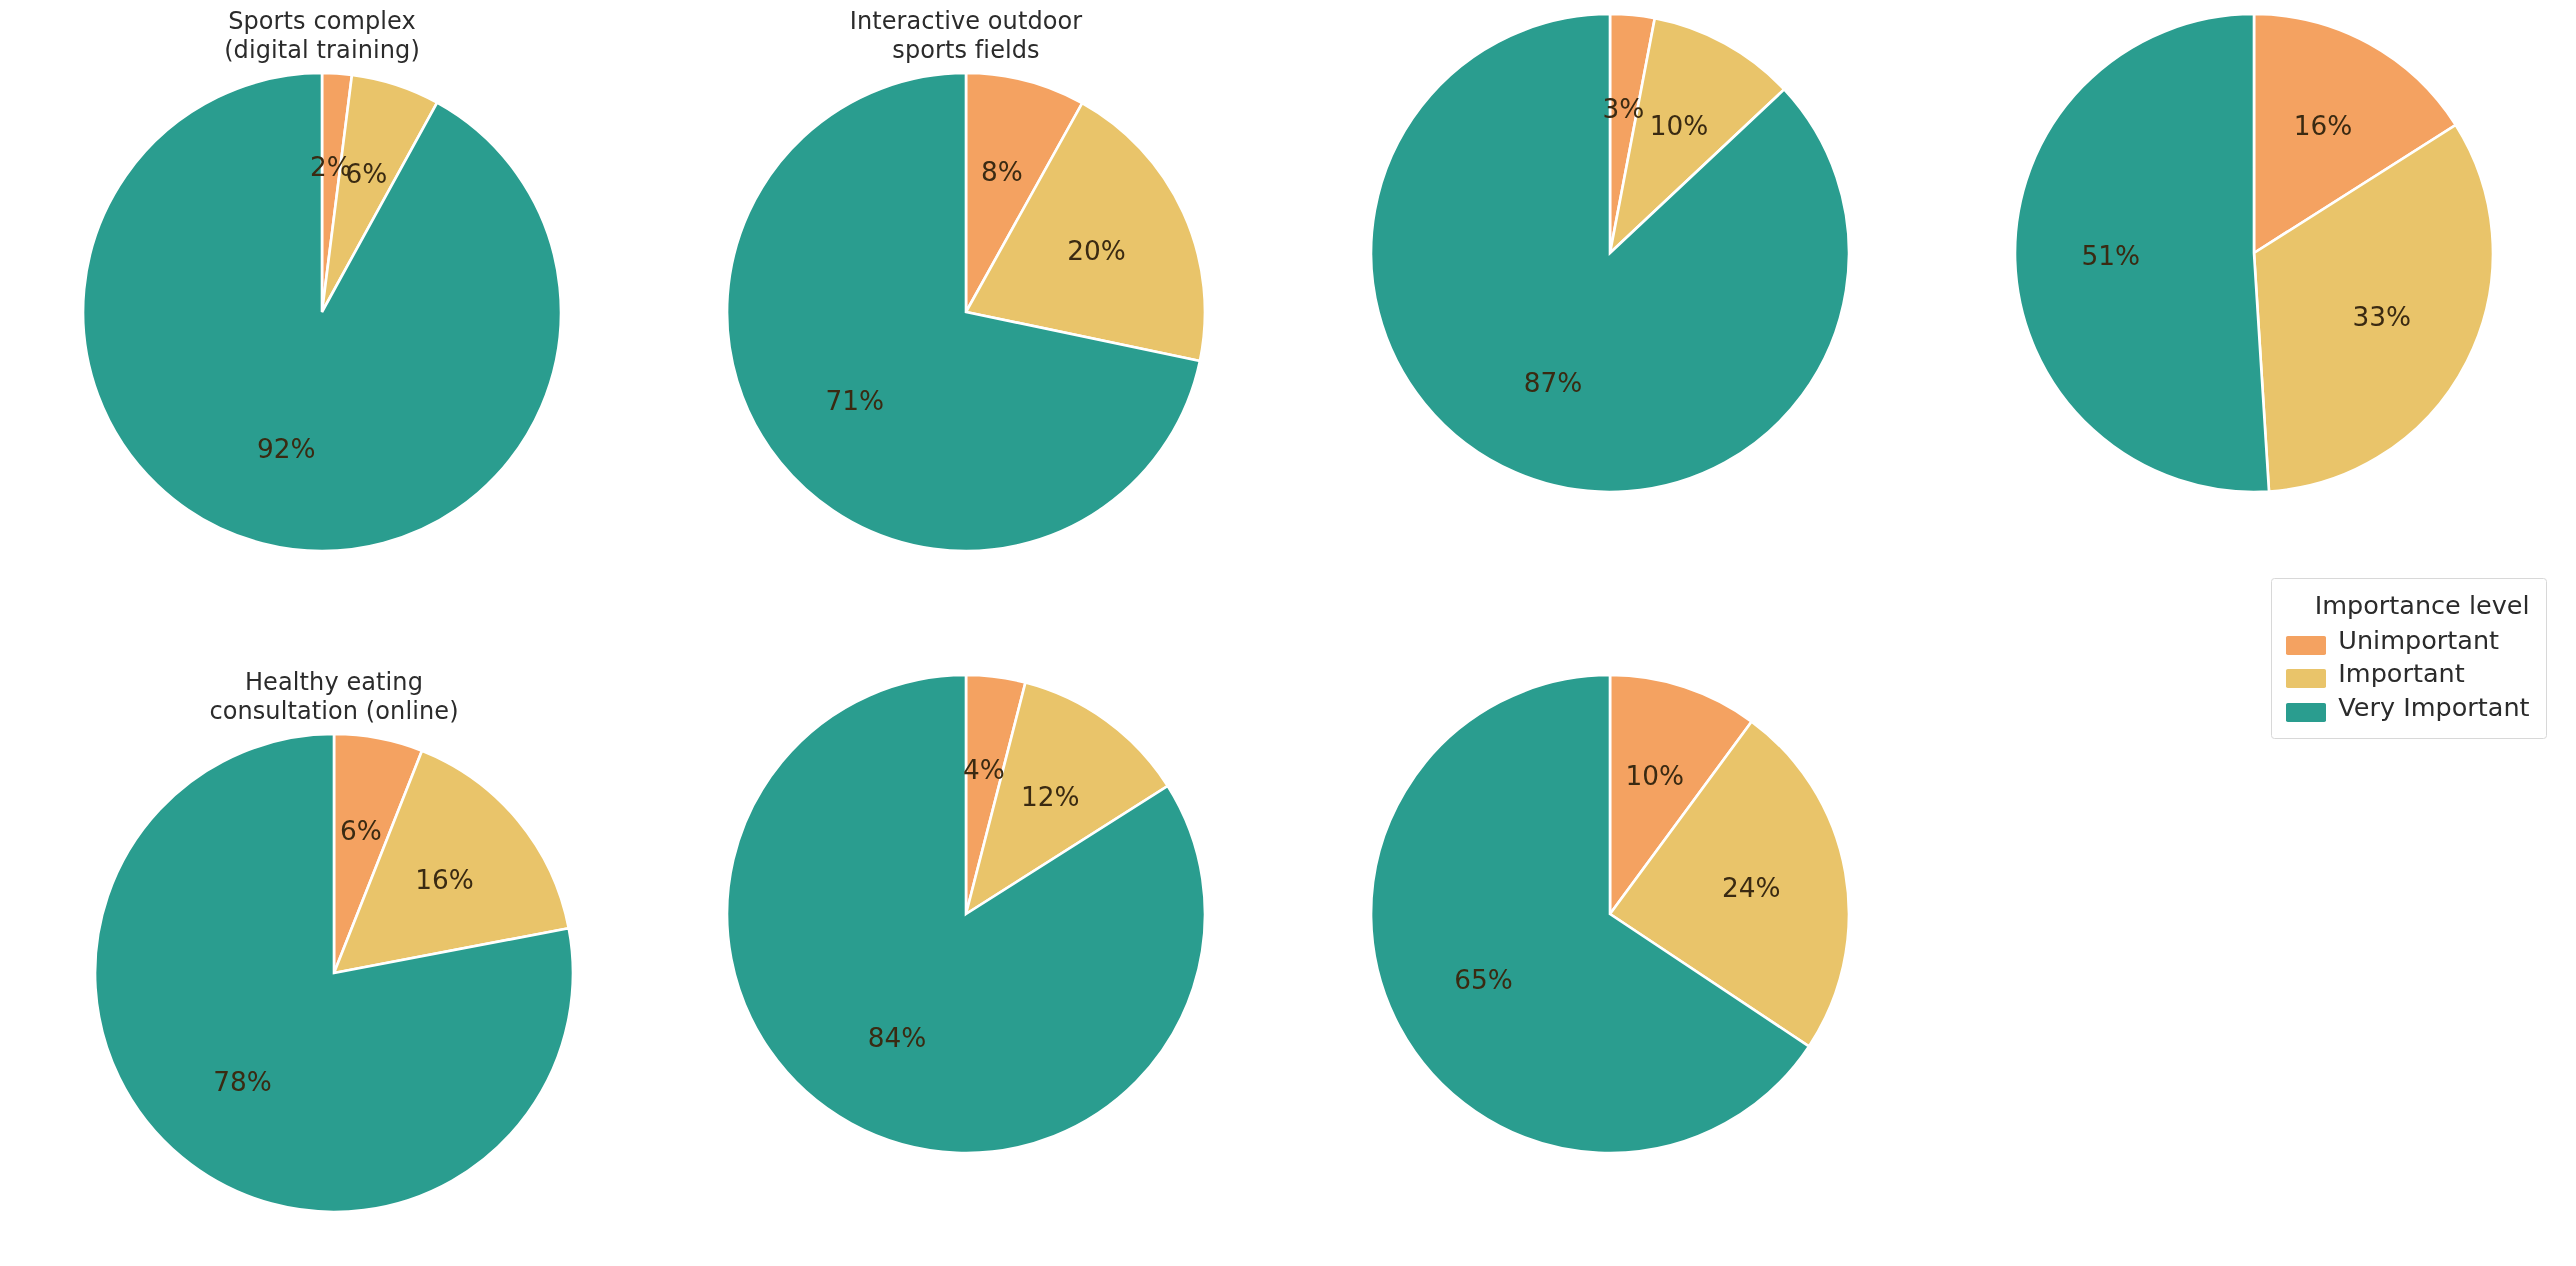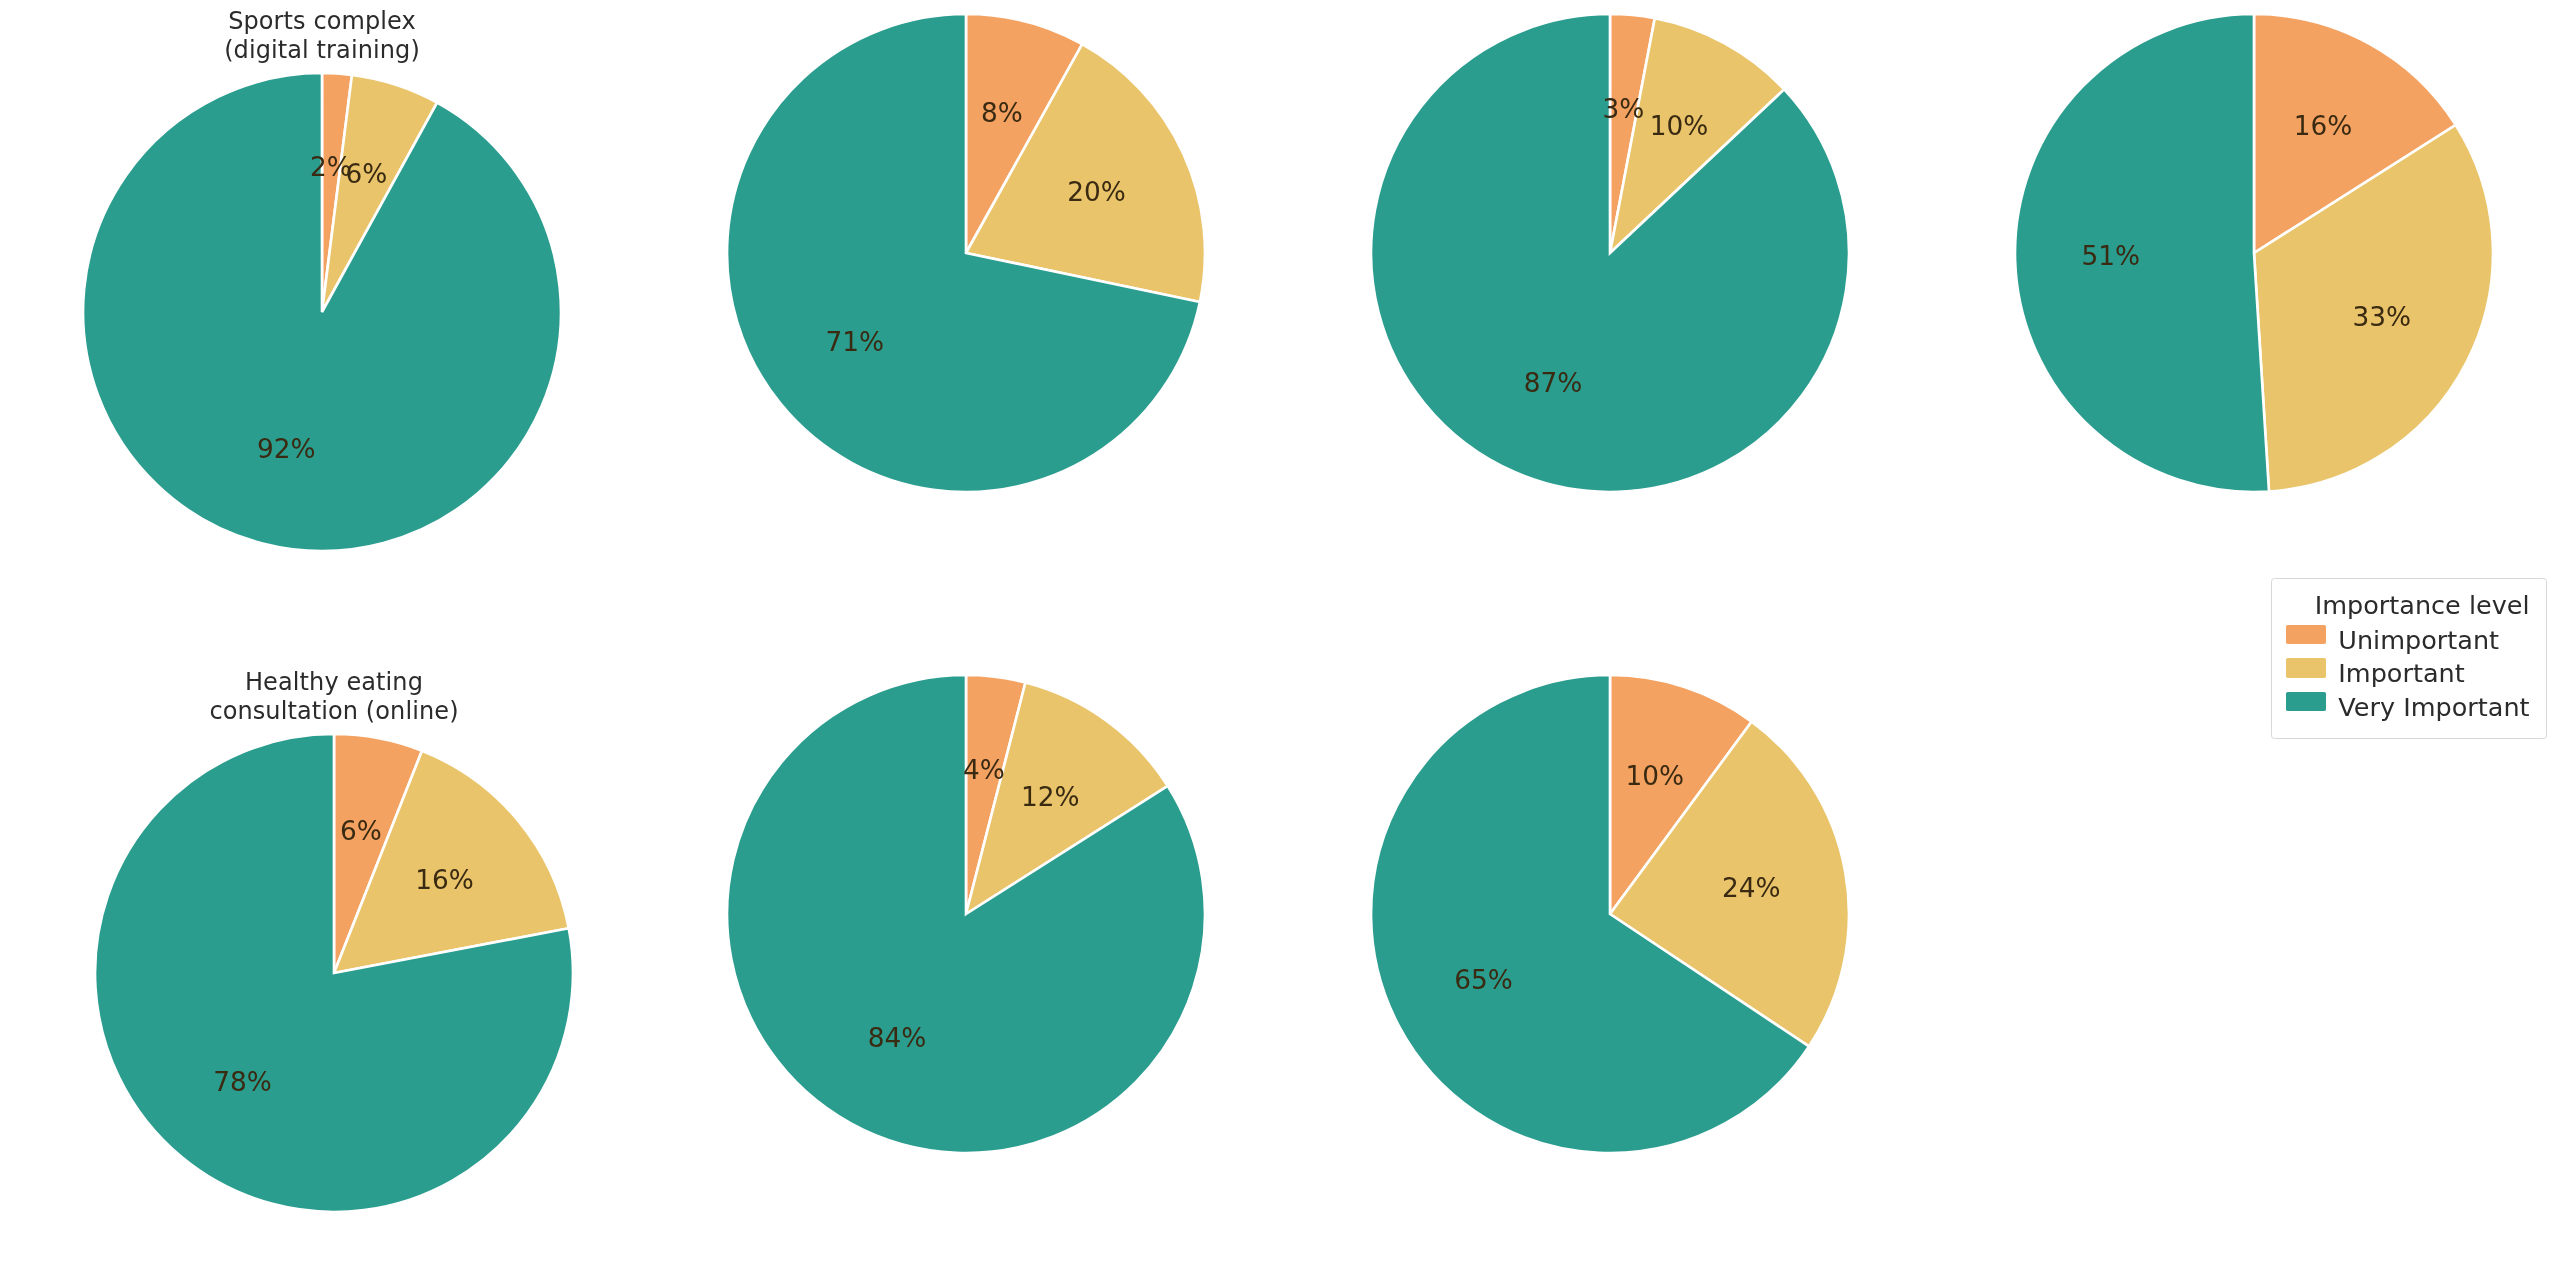--- a/index.html
+++ b/index.html
@@ -57,21 +57,21 @@
   .legend-title{
     font-size:25.5px;
     color:#2b2b2b;
     text-align:right;
     margin-bottom:5.3px;
     white-space:nowrap;
     font-family:"DejaVu Sans", sans-serif;
   }
   .legend-row{
     display:flex;
-    align-items:flex-start;
+    align-items:flex-end;
     margin:3.5px 0;
     white-space:nowrap;
   }
   .legend-swatch{
     width:40px;height:19.3px;
     border-radius:1.8px;
     margin-right:12.3px;
     flex:0 0 auto;
   }
   .legend-label{
@@ -94,20 +94,22 @@
           <path d="M 280 280 L 314.09 10.14 A 272 272 0 0 1 411.04 41.64 Z" fill="#E9C46A" stroke="#ffffff" stroke-width="3"></path>
           <path d="M 280 280 L 411.04 41.64 A 272 272 0 1 1 280.00 8.00 Z" fill="#2A9D8F" stroke="#ffffff" stroke-width="3"></path>
           <text x="290.25" y="117.12" class="slice-label">2%</text>
           <text x="330.43" y="124.79" class="slice-label">6%</text>
           <text x="239.41" y="438.07" class="slice-label">92%</text>
         </svg>
     </div>
   </div>
 
   <div class="panel" style="left:644px; top:7px;">
+    <div class="panel-title">Interactive outdoor
+sports fields</div>
     <div class="pie-wrap">
       <svg class="pie-svg" width="492" height="492" viewBox="0 0 560 560">
           <path d="M 280 280 L 280.00 8.00 A 272 272 0 0 1 412.25 42.31 Z" fill="#F4A261" stroke="#ffffff" stroke-width="3"></path>
           <path d="M 280 280 L 412.25 42.31 A 272 272 0 0 1 546.23 335.71 Z" fill="#E9C46A" stroke="#ffffff" stroke-width="3"></path>
           <path d="M 280 280 L 546.23 335.71 A 272 272 0 1 1 280.00 8.00 Z" fill="#2A9D8F" stroke="#ffffff" stroke-width="3"></path>
           <text x="320.99" y="122.03" class="slice-label">8%</text>
           <text x="428.45" y="212.20" class="slice-label">20%</text>
           <text x="153.33" y="382.91" class="slice-label">71%</text>
         </svg>
     </div>

